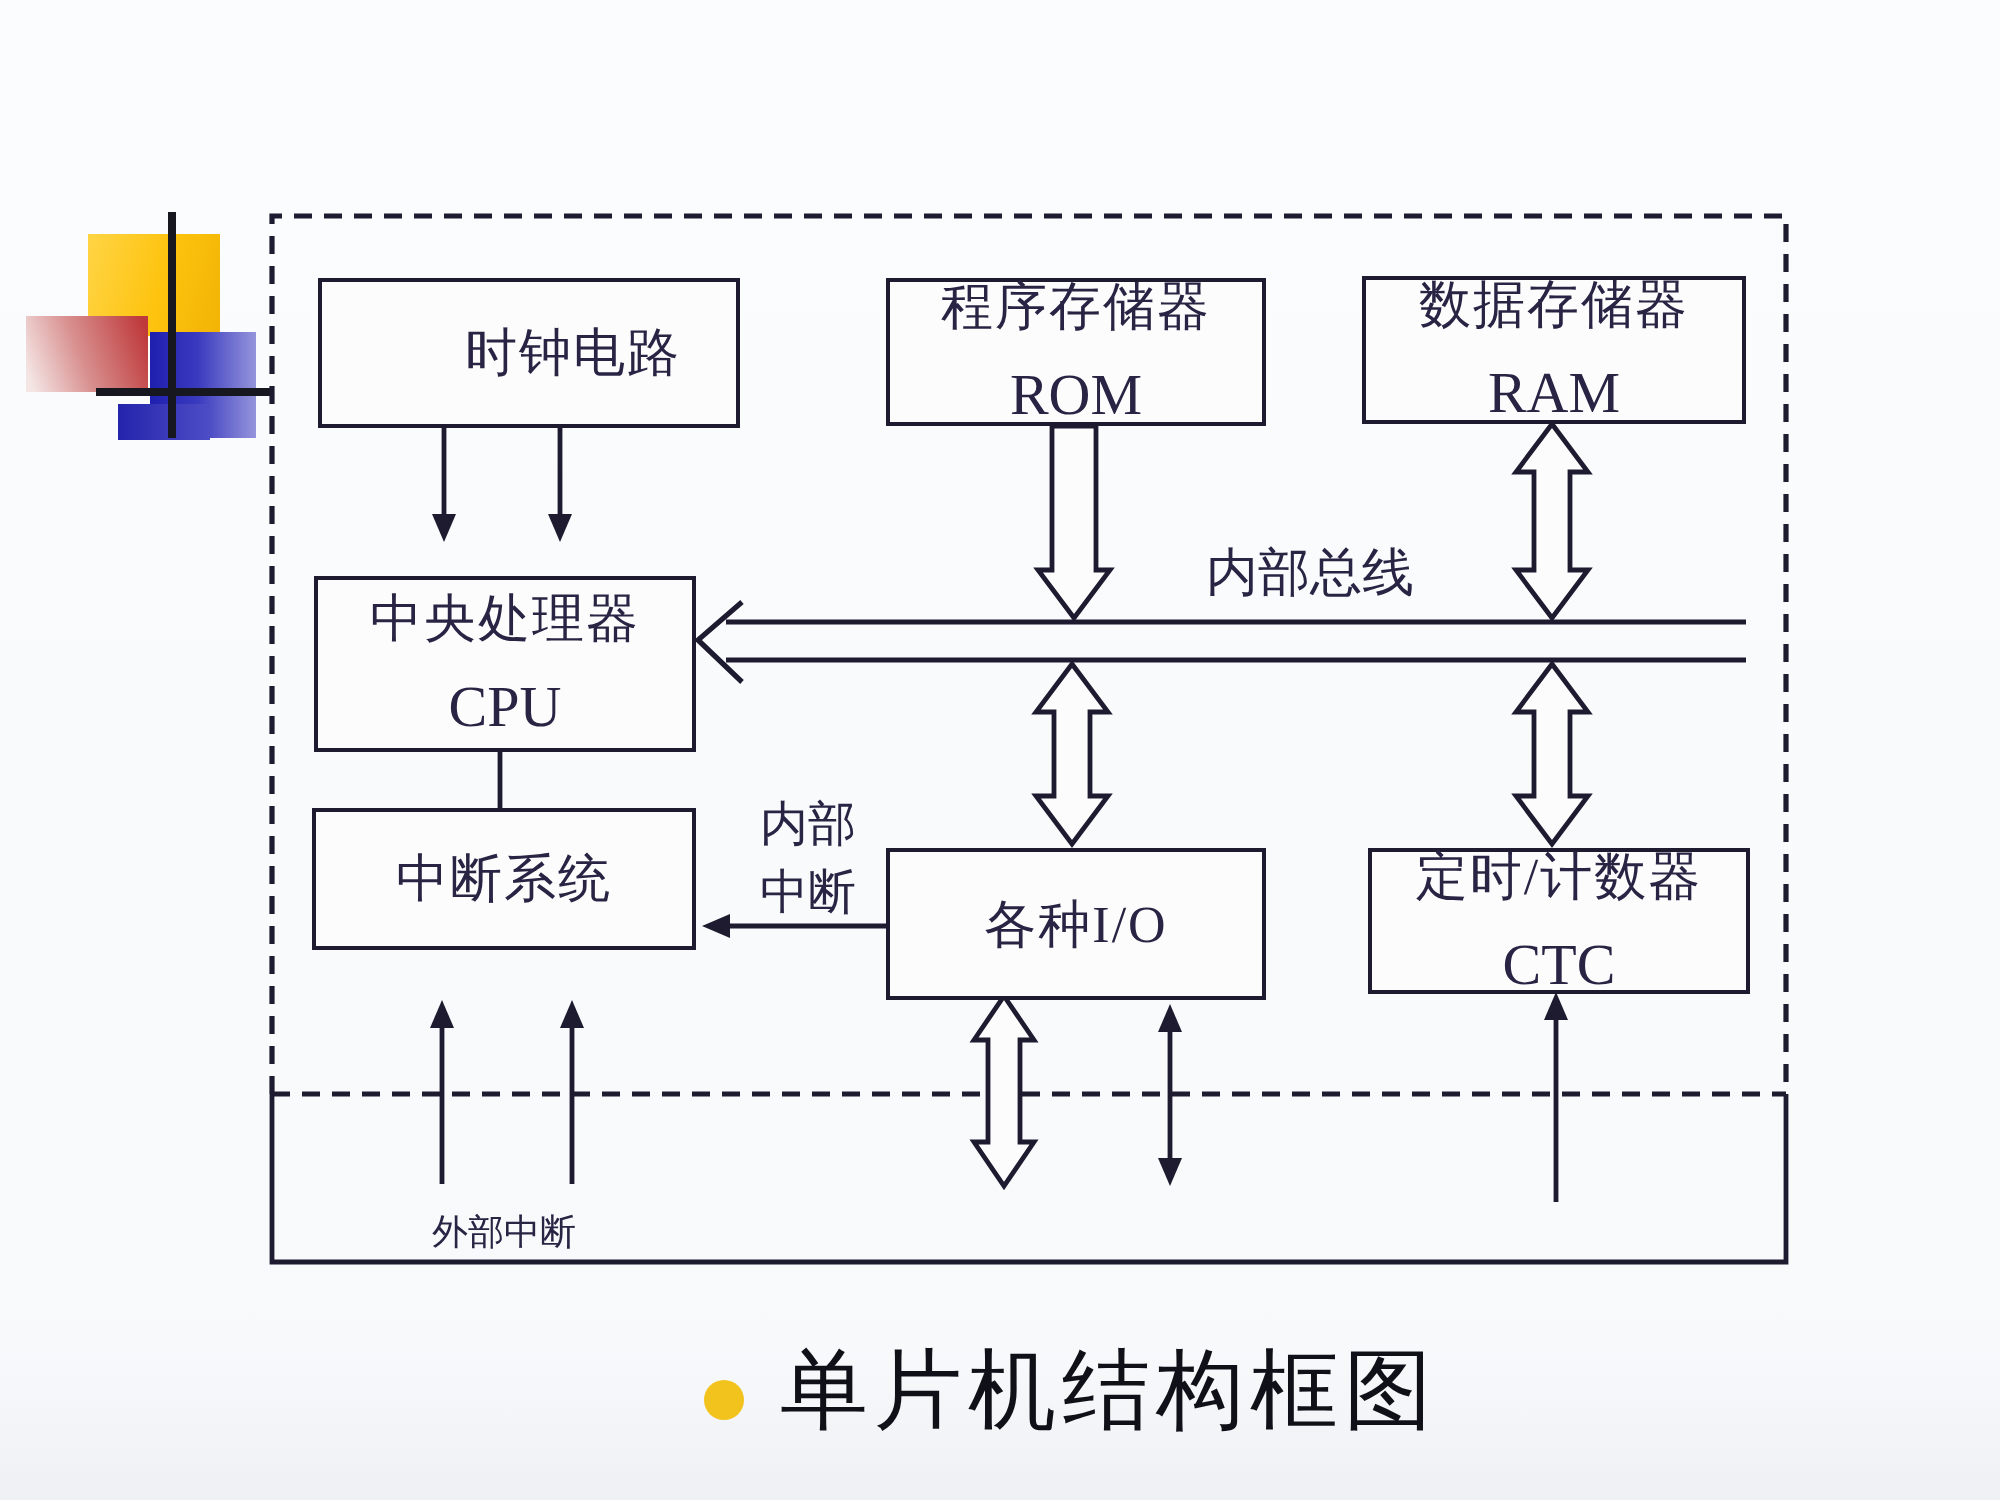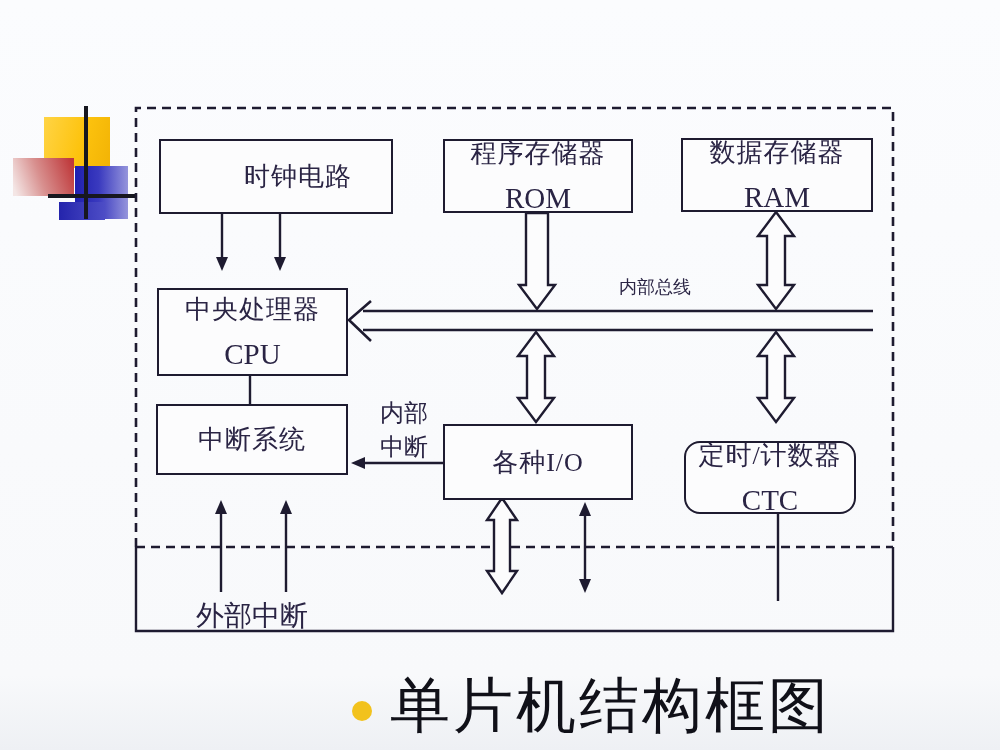--- a/index.html
+++ b/index.html
@@ -31,31 +31,31 @@
     border:2.5px solid #1e1b30; background:#fcfcfd;
     display:flex; flex-direction:column; align-items:center; justify-content:center;
     color:#2a2444; text-align:center;
   }
   .dbox .ln1 { font-size:26px; line-height:33px; letter-spacing:1px; white-space:nowrap; }
   .dbox .ln2 { font-size:29px; line-height:33px; white-space:nowrap;margin-top:12px; }
 
   
   .flabel {
     position:absolute; color:#2a2444; text-align:center;
-    font-size:28px; line-height:30px; white-space:nowrap;
+    font-size:18px; line-height:30px; white-space:nowrap;
   }
   .flabel.two-line { white-space:normal; font-size:24px; line-height:34px; }
-  #bus-label { font-size:18px; }
+  #bus-label { font-size:26px; }
 
   
   .caption { position:absolute; left:352px; top:666px; display:flex; align-items:center;
     font-family:"Liberation Sans","DejaVu Sans",sans-serif; }
   .caption .bullet { width:20px; height:20px; border-radius:50%; background:#f2c21d;
     margin-right:18px; margin-top:8px; }
-  .caption .cap-text { font-size:60px; letter-spacing:3px; color:#101018; }
+  .caption .cap-text { font-size:44px; letter-spacing:3px; color:#101018; }
 </style>
 </head>
 <body>
 
 <div class="slide">
 
   <div>
     <div class="logo-piece logo-yellow"></div>
     <div class="logo-piece logo-red"></div>
     <div class="logo-piece logo-blue-main"></div>
@@ -116,21 +116,21 @@
         </g>
         <g>
           <line x1="585" y1="516" x2="585" y2="579"></line>
           <polygon points="585,502 579,516 591,516" fill="#1e1b30" stroke="none"></polygon>
           <polygon points="585,593 579,579 591,579" fill="#1e1b30" stroke="none"></polygon>
         </g>
       </g>
     </g>
   </svg>
 
-  <div class="dbox" style="left:159px; top:139px; width:234px; height:75px;padding-left:44px;">
+  <div class="dbox" style="left:159px; top:139px; width:211px; height:75px;padding-left:44px;">
     <div class="ln1">时钟电路</div>
   </div>
 
   <div class="dbox" style="left:443px; top:139px; width:190px; height:74px;text-align:right;">
     <div class="ln1">程序存储器</div>
     <div class="ln2">ROM</div>
   </div>
 
   <div class="dbox" style="left:681px; top:138px; width:192px; height:74px;">
     <div class="ln1">数据存储器</div>
@@ -143,21 +143,21 @@
   </div>
 
   <div class="dbox" style="left:156px; top:404px; width:192px; height:71px;">
     <div class="ln1">中断系统</div>
   </div>
 
   <div class="dbox" style="left:443px; top:424px; width:190px; height:76px;">
     <div class="ln1">各种I/O</div>
   </div>
 
-  <div class="dbox" style="left:684px; top:441px; width:172px; height:73px;border-radius:16px;">
+  <div class="dbox" style="left:684px; top:424px; width:191px; height:73px;">
     <div class="ln1">定时/计数器</div>
     <div class="ln2">CTC</div>
   </div>
 
   <div class="flabel" id="bus-label" style="left:585px; top:272px; width:140px;">内部总线</div>
 
   <div class="flabel two-line" style="left:372px; top:396px; width:64px;">
     <div>内部</div>
     <div>中断</div>
   </div>

